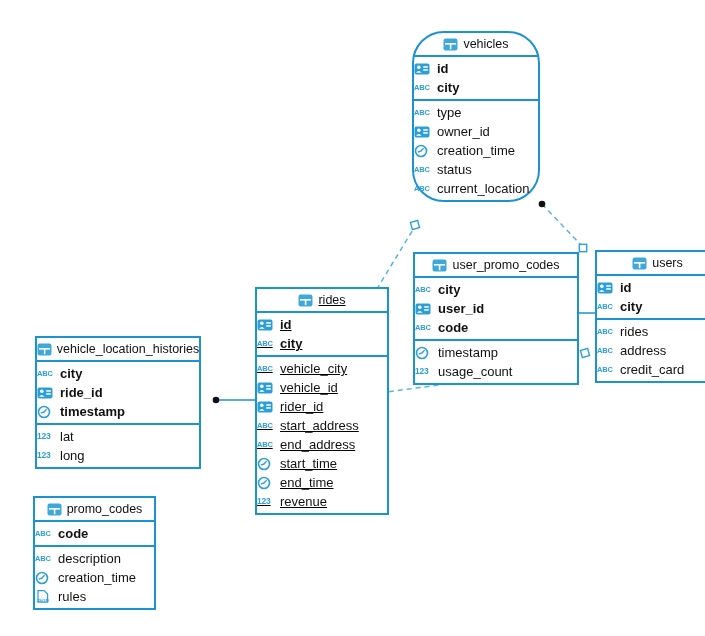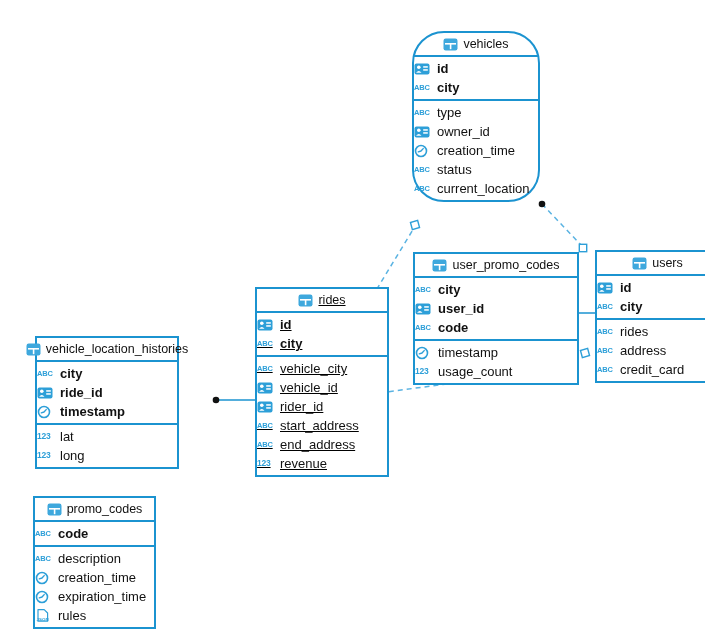--- a/index.html
+++ b/index.html
@@ -324,27 +324,45 @@
             <span class="cname">start_address</span>
           </div>
           <div class="row">
             <span class="cicon">
               <span class="type-text-glyph">ABC</span>
             </span>
             <span class="cname">end_address</span>
           </div>
           <div class="row">
             <span class="cicon">
+              <svg width="14" height="14" viewBox="0 0 14 14">
+                <circle cx="7" cy="7" r="5.5" fill="none" stroke="#2d9fd8" stroke-width="1.6"></circle>
+                <path d="M7 7 L9.2 4.6 M7 7 L4.3 7.8" stroke="#2d9fd8" stroke-width="1.4" stroke-linecap="round"></path>
+              </svg>
+            </span>
+            <span class="cname">start_time</span>
+          </div>
+          <div class="row">
+            <span class="cicon">
+              <svg width="14" height="14" viewBox="0 0 14 14">
+                <circle cx="7" cy="7" r="5.5" fill="none" stroke="#2d9fd8" stroke-width="1.6"></circle>
+                <path d="M7 7 L9.2 4.6 M7 7 L4.3 7.8" stroke="#2d9fd8" stroke-width="1.4" stroke-linecap="round"></path>
+              </svg>
+            </span>
+            <span class="cname">end_time</span>
+          </div>
+          <div class="row">
+            <span class="cicon">
               <span class="type-num-glyph" style="font-size:8.5px">123</span>
             </span>
             <span class="cname">revenue</span>
           </div>
         </div>
       </div>
-      <div class="tbl" style="left: 35px; top: 336px; width: 144px;">
+      <div class="tbl" style="left: 35px; top: 336px; width: 166px;">
         <div class="tbl-header">
           <span style="display: flex;">
             <svg width="15" height="13" viewBox="0 0 15 13">
               <rect x="0.5" y="0.5" width="14" height="12" rx="2.2" fill="#3ea8dd"></rect>
               <rect x="2" y="5" width="11" height="1.6" fill="#fff"></rect>
               <rect x="6.8" y="5" width="1.6" height="6.2" fill="#fff"></rect>
             </svg>
           </span>
           <span>vehicle_location_histories</span>
         </div>
@@ -419,29 +437,20 @@
             <span class="cname">description</span>
           </div>
           <div class="row">
             <span class="cicon">
               <svg width="14" height="14" viewBox="0 0 14 14">
                 <circle cx="7" cy="7" r="5.5" fill="none" stroke="#2d9fd8" stroke-width="1.6"></circle>
                 <path d="M7 7 L9.2 4.6 M7 7 L4.3 7.8" stroke="#2d9fd8" stroke-width="1.4" stroke-linecap="round"></path>
               </svg>
             </span>
             <span class="cname">creation_time</span>
-          </div>
-          <div class="row">
-            <span class="cicon">
-              <svg width="14" height="14" viewBox="0 0 14 14">
-                <circle cx="7" cy="7" r="5.5" fill="none" stroke="#2d9fd8" stroke-width="1.6"></circle>
-                <path d="M7 7 L9.2 4.6 M7 7 L4.3 7.8" stroke="#2d9fd8" stroke-width="1.4" stroke-linecap="round"></path>
-              </svg>
-            </span>
-            <span class="cname">expiration_time</span>
           </div>
           <div class="row">
             <span class="cicon">
               <svg width="15" height="15" viewBox="0 0 15 15">
                 <path d="M3 1.6 h6.2 l3.4 3.4 v8.2 h-9.6 z" fill="none" stroke="#2d9fd8" stroke-width="1.2" stroke-linejoin="round"></path>
                 <text x="7.6" y="12.6" font-size="4.4" font-weight="bold" fill="#2d9fd8" text-anchor="middle" font-family="Liberation Sans, sans-serif">JSON</text>
               </svg>
             </span>
             <span class="cname">rules</span>
           </div>

